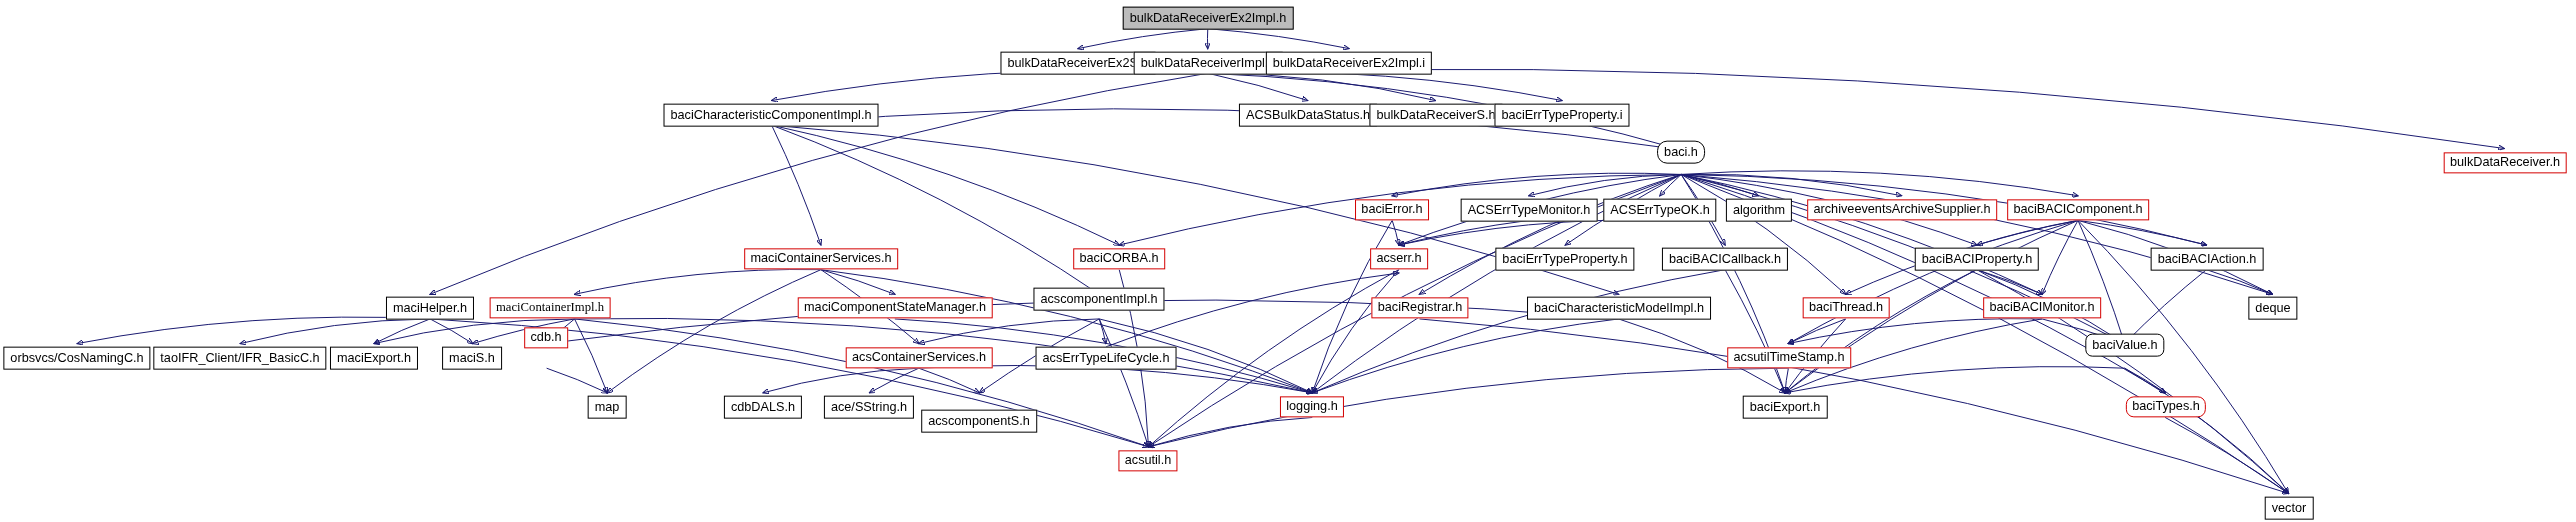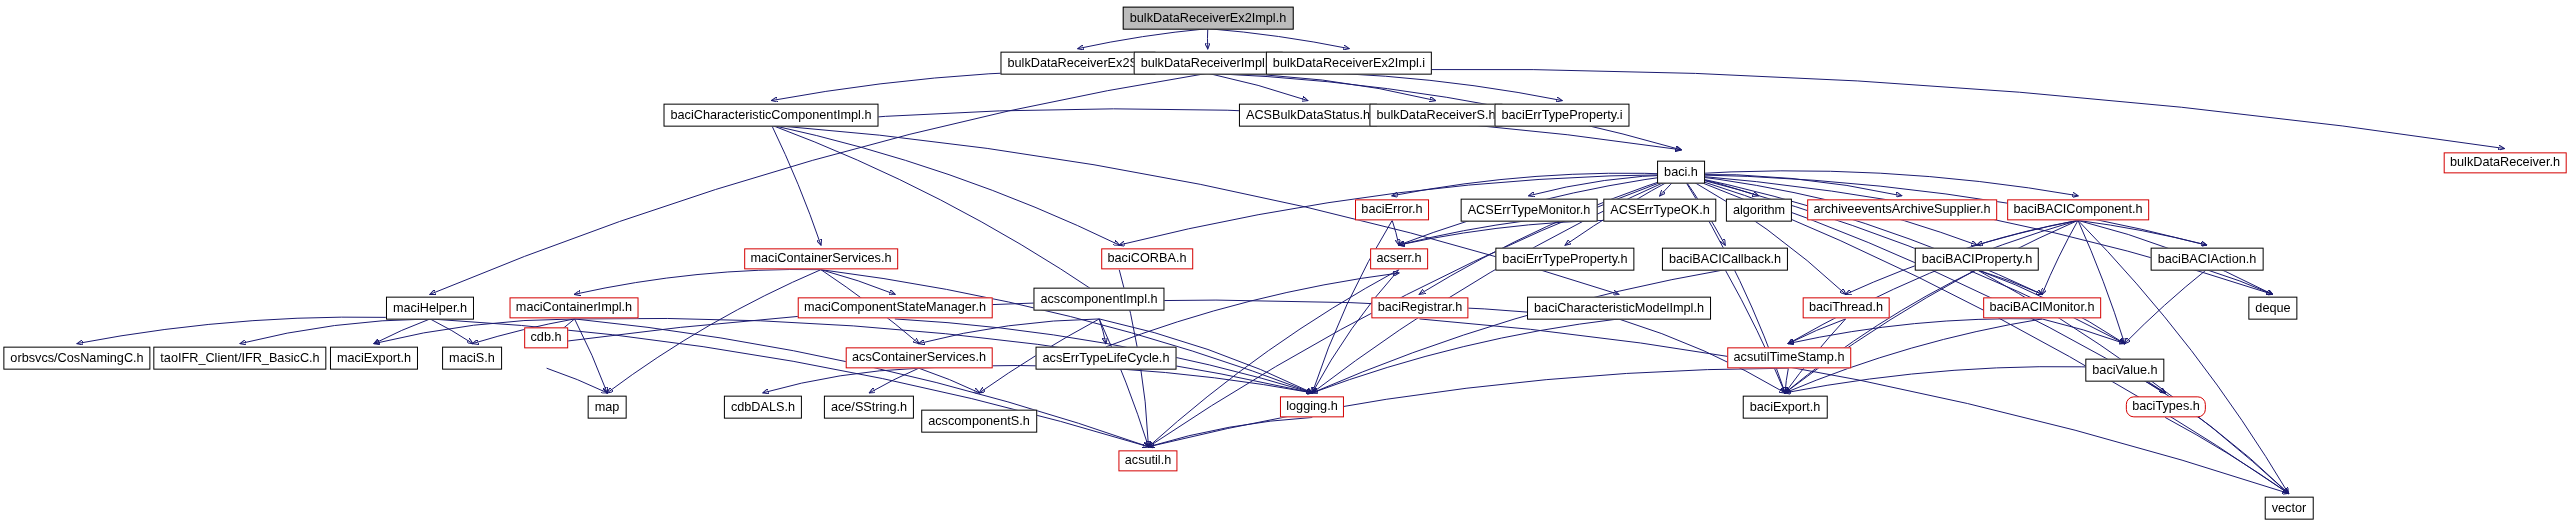--- a/index.html
+++ b/index.html
@@ -169,53 +169,53 @@
   </svg>
   <div id="nodes">
       <div class="node main" style="left: 1208px; top: 18px;">bulkDataReceiverEx2Impl.h</div>
       <div class="node" style="left: 1078px; top: 63px;">bulkDataReceiverEx2S.h</div>
       <div class="node" style="left: 1208px; top: 63px;">bulkDataReceiverImpl.h</div>
       <div class="node" style="left: 1349px; top: 63px;">bulkDataReceiverEx2Impl.i</div>
       <div class="node" style="left: 771px; top: 115px;">baciCharacteristicComponentImpl.h</div>
       <div class="node" style="left: 1308px; top: 115px;">ACSBulkDataStatus.h</div>
       <div class="node" style="left: 1436px; top: 115px;">bulkDataReceiverS.h</div>
       <div class="node" style="left: 1562px; top: 115px;">baciErrTypeProperty.i</div>
-      <div class="node" style="left: 1681px; top: 172px;">baci.h</div>
+      <div class="node" style="left: 1681px; top: 152px; border-radius: 10px;">baci.h</div>
       <div class="node red" style="left: 2505px; top: 163px;">bulkDataReceiver.h</div>
       <div class="node red" style="left: 1392px; top: 210px;">baciError.h</div>
       <div class="node" style="left: 1529px; top: 210px;">ACSErrTypeMonitor.h</div>
       <div class="node" style="left: 1660px; top: 210px;">ACSErrTypeOK.h</div>
       <div class="node" style="left: 1759px; top: 210px;">algorithm</div>
       <div class="node red" style="left: 1902px; top: 210px;">archiveeventsArchiveSupplier.h</div>
       <div class="node red" style="left: 2078px; top: 210px;">baciBACIComponent.h</div>
       <div class="node red" style="left: 821px; top: 259px;">maciContainerServices.h</div>
-      <div class="node red" style="left: 1119px; top: 259px; margin-left: 28px;">baciCORBA.h</div>
+      <div class="node red" style="left: 1119px; top: 259px;">baciCORBA.h</div>
       <div class="node red" style="left: 1399px; top: 259px;">acserr.h</div>
       <div class="node" style="left: 1565px; top: 259px;">baciErrTypeProperty.h</div>
       <div class="node" style="left: 1725px; top: 259px;">baciBACICallback.h</div>
       <div class="node" style="left: 1977px; top: 259px;">baciBACIProperty.h</div>
       <div class="node" style="left: 2207px; top: 259px;">baciBACIAction.h</div>
       <div class="node" style="left: 430px; top: 308px;">maciHelper.h</div>
-      <div class="node red" style="left: 574px; top: 308px;">maciContainerImpl.h</div>
+      <div class="node red" style="left: 550px; top: 308px; font-family: Liberation Serif, serif;">maciContainerImpl.h</div>
       <div class="node red" style="left: 895px; top: 308px;">maciComponentStateManager.h</div>
       <div class="node" style="left: 1099px; top: 299px;">acscomponentImpl.h</div>
       <div class="node red" style="left: 1420px; top: 308px;">baciRegistrar.h</div>
       <div class="node" style="left: 1619px; top: 308px;">baciCharacteristicModelImpl.h</div>
       <div class="node red" style="left: 1846px; top: 308px;">baciThread.h</div>
       <div class="node red" style="left: 2042px; top: 308px;">baciBACIMonitor.h</div>
       <div class="node" style="left: 2273px; top: 308px;">deque</div>
       <div class="node" style="left: 77px; top: 358px;">orbsvcs/CosNamingC.h</div>
       <div class="node" style="left: 240px; top: 358px;">taoIFR_Client/IFR_BasicC.h</div>
       <div class="node" style="left: 374px; top: 358px;">maciExport.h</div>
       <div class="node" style="left: 472px; top: 358px;">maciS.h</div>
       <div class="node red" style="left: 546px; top: 338px;">cdb.h</div>
       <div class="node red" style="left: 919px; top: 358px;">acsContainerServices.h</div>
       <div class="node" style="left: 1106px; top: 358px;">acsErrTypeLifeCycle.h</div>
       <div class="node red" style="left: 1789px; top: 358px;">acsutilTimeStamp.h</div>
-      <div class="node" style="left: 2125px; top: 370px;">baciValue.h</div>
+      <div class="node" style="left: 2125px; top: 345px; border-radius: 7px;">baciValue.h</div>
       <div class="node" style="left: 607px; top: 407px;">map</div>
       <div class="node" style="left: 763px; top: 407px;">cdbDALS.h</div>
       <div class="node" style="left: 869px; top: 407px;">ace/SString.h</div>
       <div class="node" style="left: 979px; top: 421px;">acscomponentS.h</div>
       <div class="node red" style="left: 1312px; top: 407px;">logging.h</div>
       <div class="node" style="left: 1785px; top: 407px;">baciExport.h</div>
       <div class="node red" style="left: 2166px; top: 407px; border-radius: 8px;">baciTypes.h</div>
       <div class="node red" style="left: 1148px; top: 461px;">acsutil.h</div>
       <div class="node" style="left: 2289px; top: 508px;">vector</div>
     </div>

